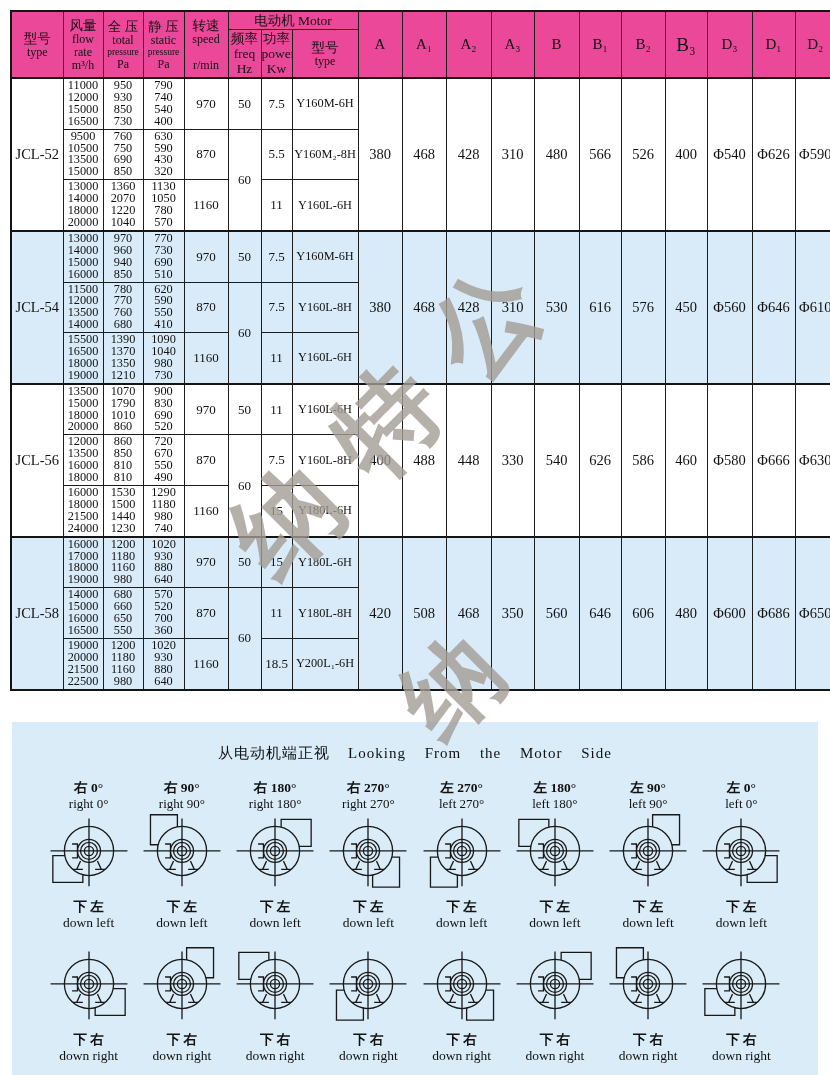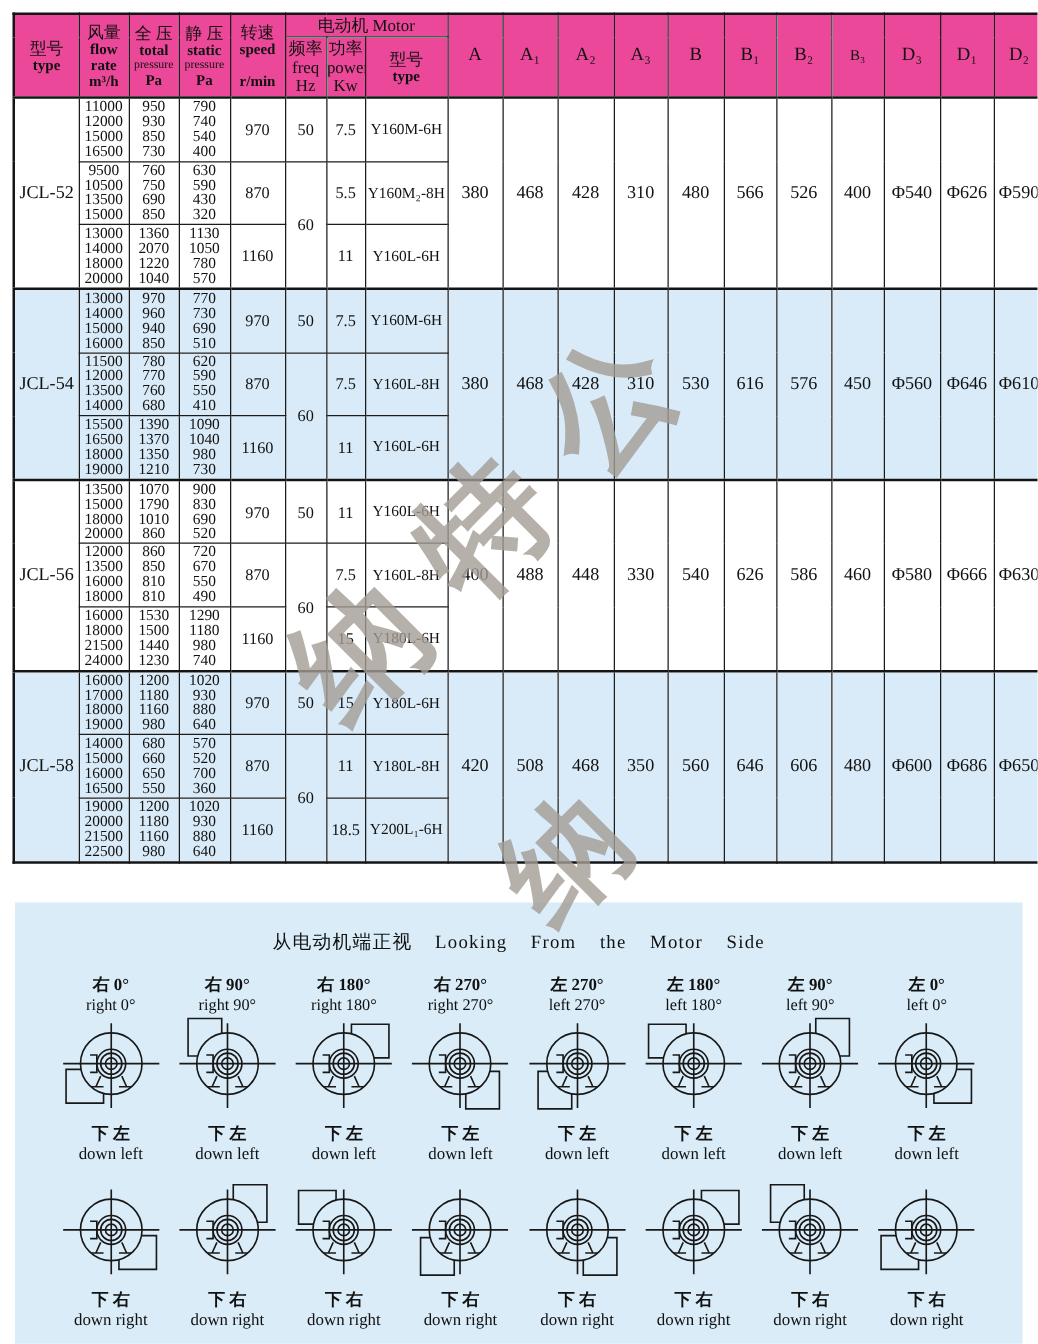--- a/index.html
+++ b/index.html
@@ -18,21 +18,21 @@
     background:#ffffff;
   }
   table.spec th, table.spec td{
     border:1px solid #1c1c1c;
     text-align:center;vertical-align:middle;
     padding:1px 0;font-weight:normal;
     overflow:hidden;
   }
   thead th{background:#ec4899;}
   thead .cn{font-size:13.5px;line-height:15px;}
-  thead .en{font-size:12px;line-height:13px;font-weight:bold;}
+  thead .en{font-size:12px;line-height:13px;}
   thead .small{font-size:9.5px;line-height:11px;}
   tbody tr.band td{background:#d9ebf8;}
   tbody tr.block-start td{border-top:2.3px solid #141414;}
   .lines div{font-size:12.3px;line-height:11.9px;}
   td.model{font-size:14.5px;}
   td.speed,td.freq,td.power{font-size:13px;}
   td.motor{font-size:12.3px;}
   td.dim{font-size:14.5px;}
 
   
@@ -144,21 +144,21 @@
           <th rowspan="2">
             <div class="cn" style="font-size:15px">B</div>
           </th>
           <th rowspan="2">
             <div class="cn" style="font-size:15px">B₁</div>
           </th>
           <th rowspan="2">
             <div class="cn" style="font-size:15px">B₂</div>
           </th>
           <th rowspan="2">
-            <div class="cn" style="font-size:12px">B₃</div>
+            <div class="cn" style="font-size:19px">B₃</div>
           </th>
           <th rowspan="2">
             <div class="cn" style="font-size:15px">D₃</div>
           </th>
           <th rowspan="2">
             <div class="cn" style="font-size:15px">D₁</div>
           </th>
           <th rowspan="2">
             <div class="cn" style="font-size:15px">D₂</div>
           </th>

